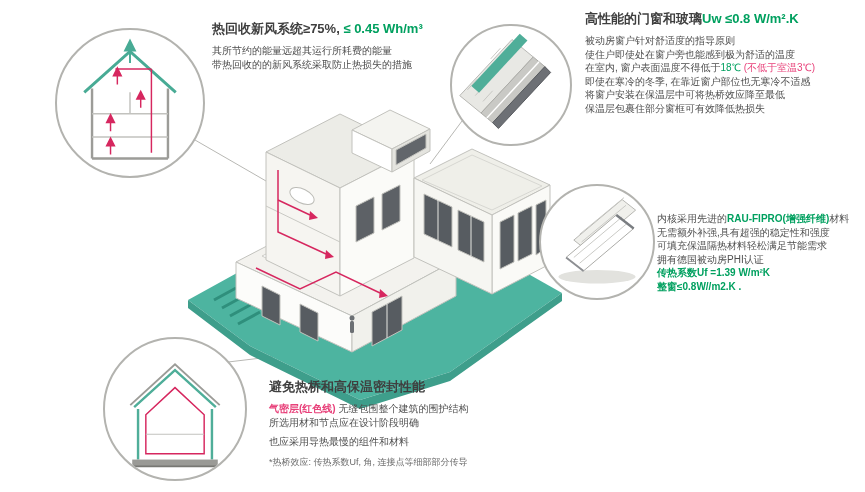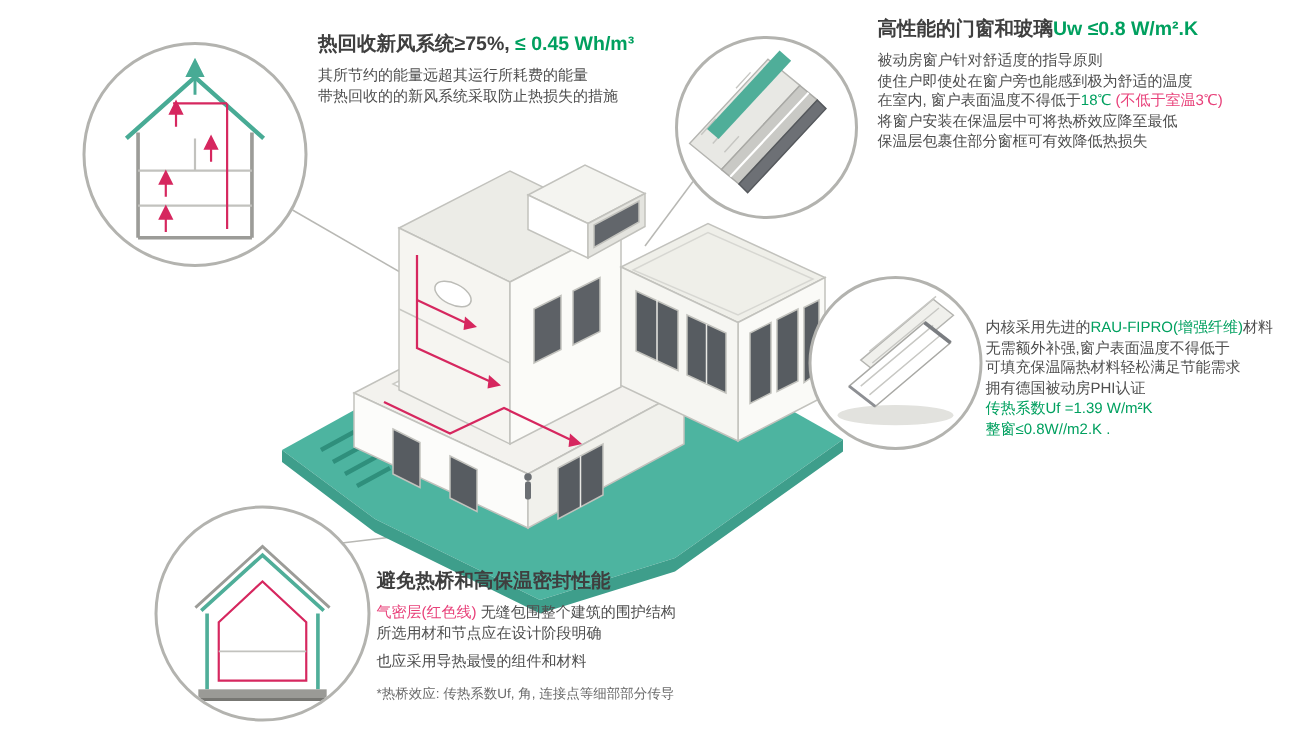--- a/index.html
+++ b/index.html
@@ -5,21 +5,21 @@
   html,body{margin:0;padding:0;background:#ffffff;font-family:"Liberation Sans",sans-serif;}
   .canvas{position:relative;width:865px;height:492px;background:#ffffff;overflow:hidden;}
   .bg-svg{position:absolute;left:0;top:0;z-index:1;}
   .inset{position:absolute;z-index:3;border:2px solid #b3b3af;border-radius:50%;background:#ffffff;overflow:hidden;box-sizing:border-box;}
   .inset svg{display:block;}
   .tb{position:absolute;z-index:4;white-space:nowrap;}
   .title{font-size:13px;font-weight:bold;color:#3f3f3f;margin-bottom:6px;}
   .body-line{font-size:10px;line-height:13.5px;color:#4f4f4f;}
   .green{color:#00a05f;}
   .pink{color:#e8417a;}
-  .bold{font-weight:normal;}
+  .bold{font-weight:bold;}
   .gap{height:6px;}
   .footnote{font-size:9px;color:#6a6a6a;margin-top:7px;}
 </style>
 </head>
 <body>
 
 <div class="canvas">
 
   <svg class="bg-svg" width="865" height="492" viewBox="0 0 865 492">
 
@@ -166,36 +166,37 @@
 
   <div class="tb" style="left:585px;top:10px;">
     <div class="title">
       <span>高性能的门窗和玻璃</span><span class="green">Uw ≤0.8 W/m².K</span>
     </div>
     <div class="body-line">被动房窗户针对舒适度的指导原则</div>
     <div class="body-line">使住户即使处在窗户旁也能感到极为舒适的温度</div>
     <div class="body-line">
       <span>在室内, 窗户表面温度不得低于</span><span class="green">18℃</span><span class="pink"> (不低于室温3℃)</span>
     </div>
+    <div class="body-line">即使在寒冷的冬季, 在靠近窗户部位也无寒冷不适感</div>
     <div class="body-line">将窗户安装在保温层中可将热桥效应降至最低</div>
     <div class="body-line">保温层包裹住部分窗框可有效降低热损失</div>
   </div>
 
   <div class="tb" style="left:657px;top:212px;">
     <div class="body-line">
       <span>内核采用先进的</span><span class="green bold">RAU-FIPRO(增强纤维)</span><span>材料</span>
     </div>
-    <div class="body-line">无需额外补强,窗户表面温度不得低于</div>
+    <div class="body-line">无需额外补强,具有超强的稳定性和强度</div>
     <div class="body-line">可填充保温隔热材料轻松满足节能需求</div>
     <div class="body-line">拥有德国被动房PHI认证</div>
     <div class="body-line green bold">传热系数Uf =1.39 W/m²K</div>
     <div class="body-line green bold">整窗≤0.8W//m2.K .</div>
   </div>
 
-  <div class="tb" style="left:251px;top:378px;">
+  <div class="tb" style="left:269px;top:378px;">
     <div class="title">避免热桥和高保温密封性能</div>
     <div class="body-line">
       <span class="pink bold">气密层(红色线)</span><span> 无缝包围整个建筑的围护结构</span>
     </div>
     <div class="body-line">所选用材和节点应在设计阶段明确</div>
     <div class="gap"></div>
     <div class="body-line">也应采用导热最慢的组件和材料</div>
     <div class="footnote">*热桥效应: 传热系数Uf, 角, 连接点等细部部分传导</div>
   </div>
 

